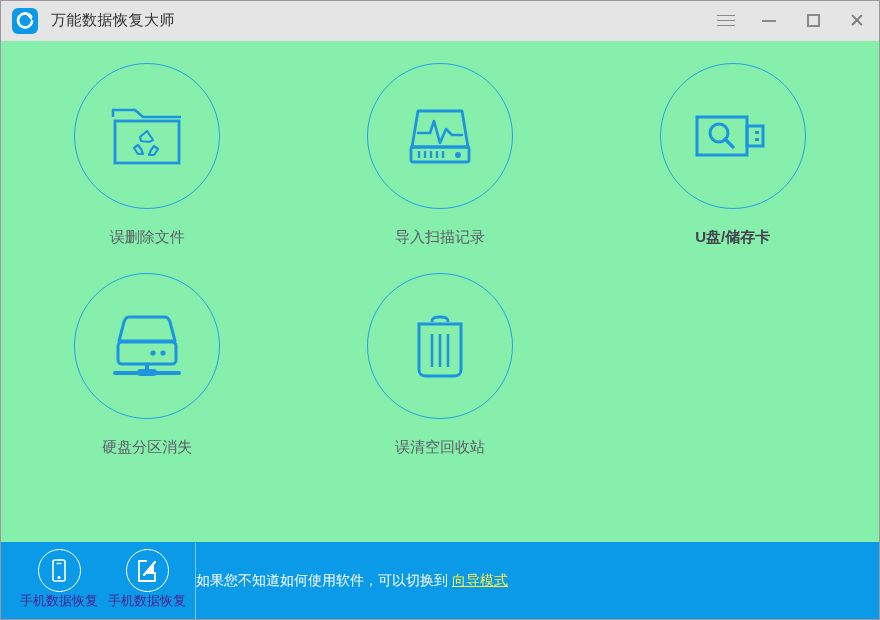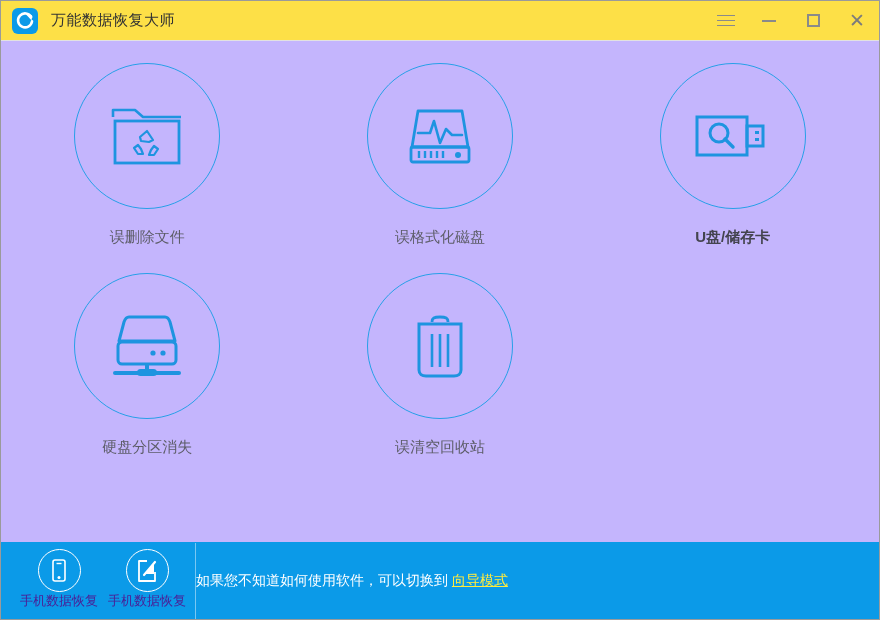--- a/index.html
+++ b/index.html
@@ -20,21 +20,21 @@
     background: #ffffff;
     display: flex;
     flex-direction: column;
   }
 
   
   .titlebar {
     position: relative;
     height: 39px;
     flex: 0 0 39px;
-    background: #fde047;
+    background: #e5e5e5;
     border-bottom: 1px solid #e2e2e2;
     display: flex;
     align-items: center;
   }
   .logo {
     width: 26px; height: 26px;
     margin-left: 11px;
     border-radius: 6px;
     background: #0b9ae8;
     position: relative;
@@ -73,21 +73,21 @@
   .max-box { width: 13px; height: 13px; border: 2px solid #8a8a8a; box-sizing: border-box; }
   .close-x {
     font-size: 19px; line-height: 19px; font-weight: bold; color: #7c7c7c;
     font-family: "DejaVu Sans", sans-serif;
   }
 
   
   .main {
     flex: 1 1 auto;
     position: relative;
-    background: #c4b5fd;
+    background: #86efac;
   }
   .grid {
     position: absolute;
     left: 0; top: 22px;
     width: 878px;
     display: grid;
     grid-template-columns: repeat(3, 1fr);
     grid-template-rows: 210px 210px;
   }
   .tile {
@@ -231,21 +231,21 @@
             <g stroke="#1e94e0" stroke-width="2.4">
               <line x1="17" y1="48" x2="17" y2="55"></line>
               <line x1="23" y1="48" x2="23" y2="55"></line>
               <line x1="29" y1="48" x2="29" y2="55"></line>
               <line x1="35" y1="48" x2="35" y2="55"></line>
               <line x1="41" y1="48" x2="41" y2="55"></line>
             </g>
             <circle cx="56" cy="52" r="3" fill="#1e94e0"></circle>
           </svg>
         </div>
-        <div class="tile-label">误格式化磁盘</div>
+        <div class="tile-label">导入扫描记录</div>
       </div>
 
       <div class="tile emphasis">
         <div class="circle">
           <svg width="80" height="56" viewBox="0 0 80 56">
             <rect x="4" y="9" width="50" height="38" fill="none" stroke="#1e94e0" stroke-width="3"></rect>
             <path d="M54 18 L70 18 L70 38 L54 38 Z" fill="none" stroke="#1e94e0" stroke-width="3"></path>
             <rect x="62" y="23" width="4" height="3" fill="#1e94e0"></rect>
             <rect x="62" y="30" width="4" height="3" fill="#1e94e0"></rect>
             <circle cx="26" cy="25" r="9" fill="none" stroke="#1e94e0" stroke-width="3"></circle>

